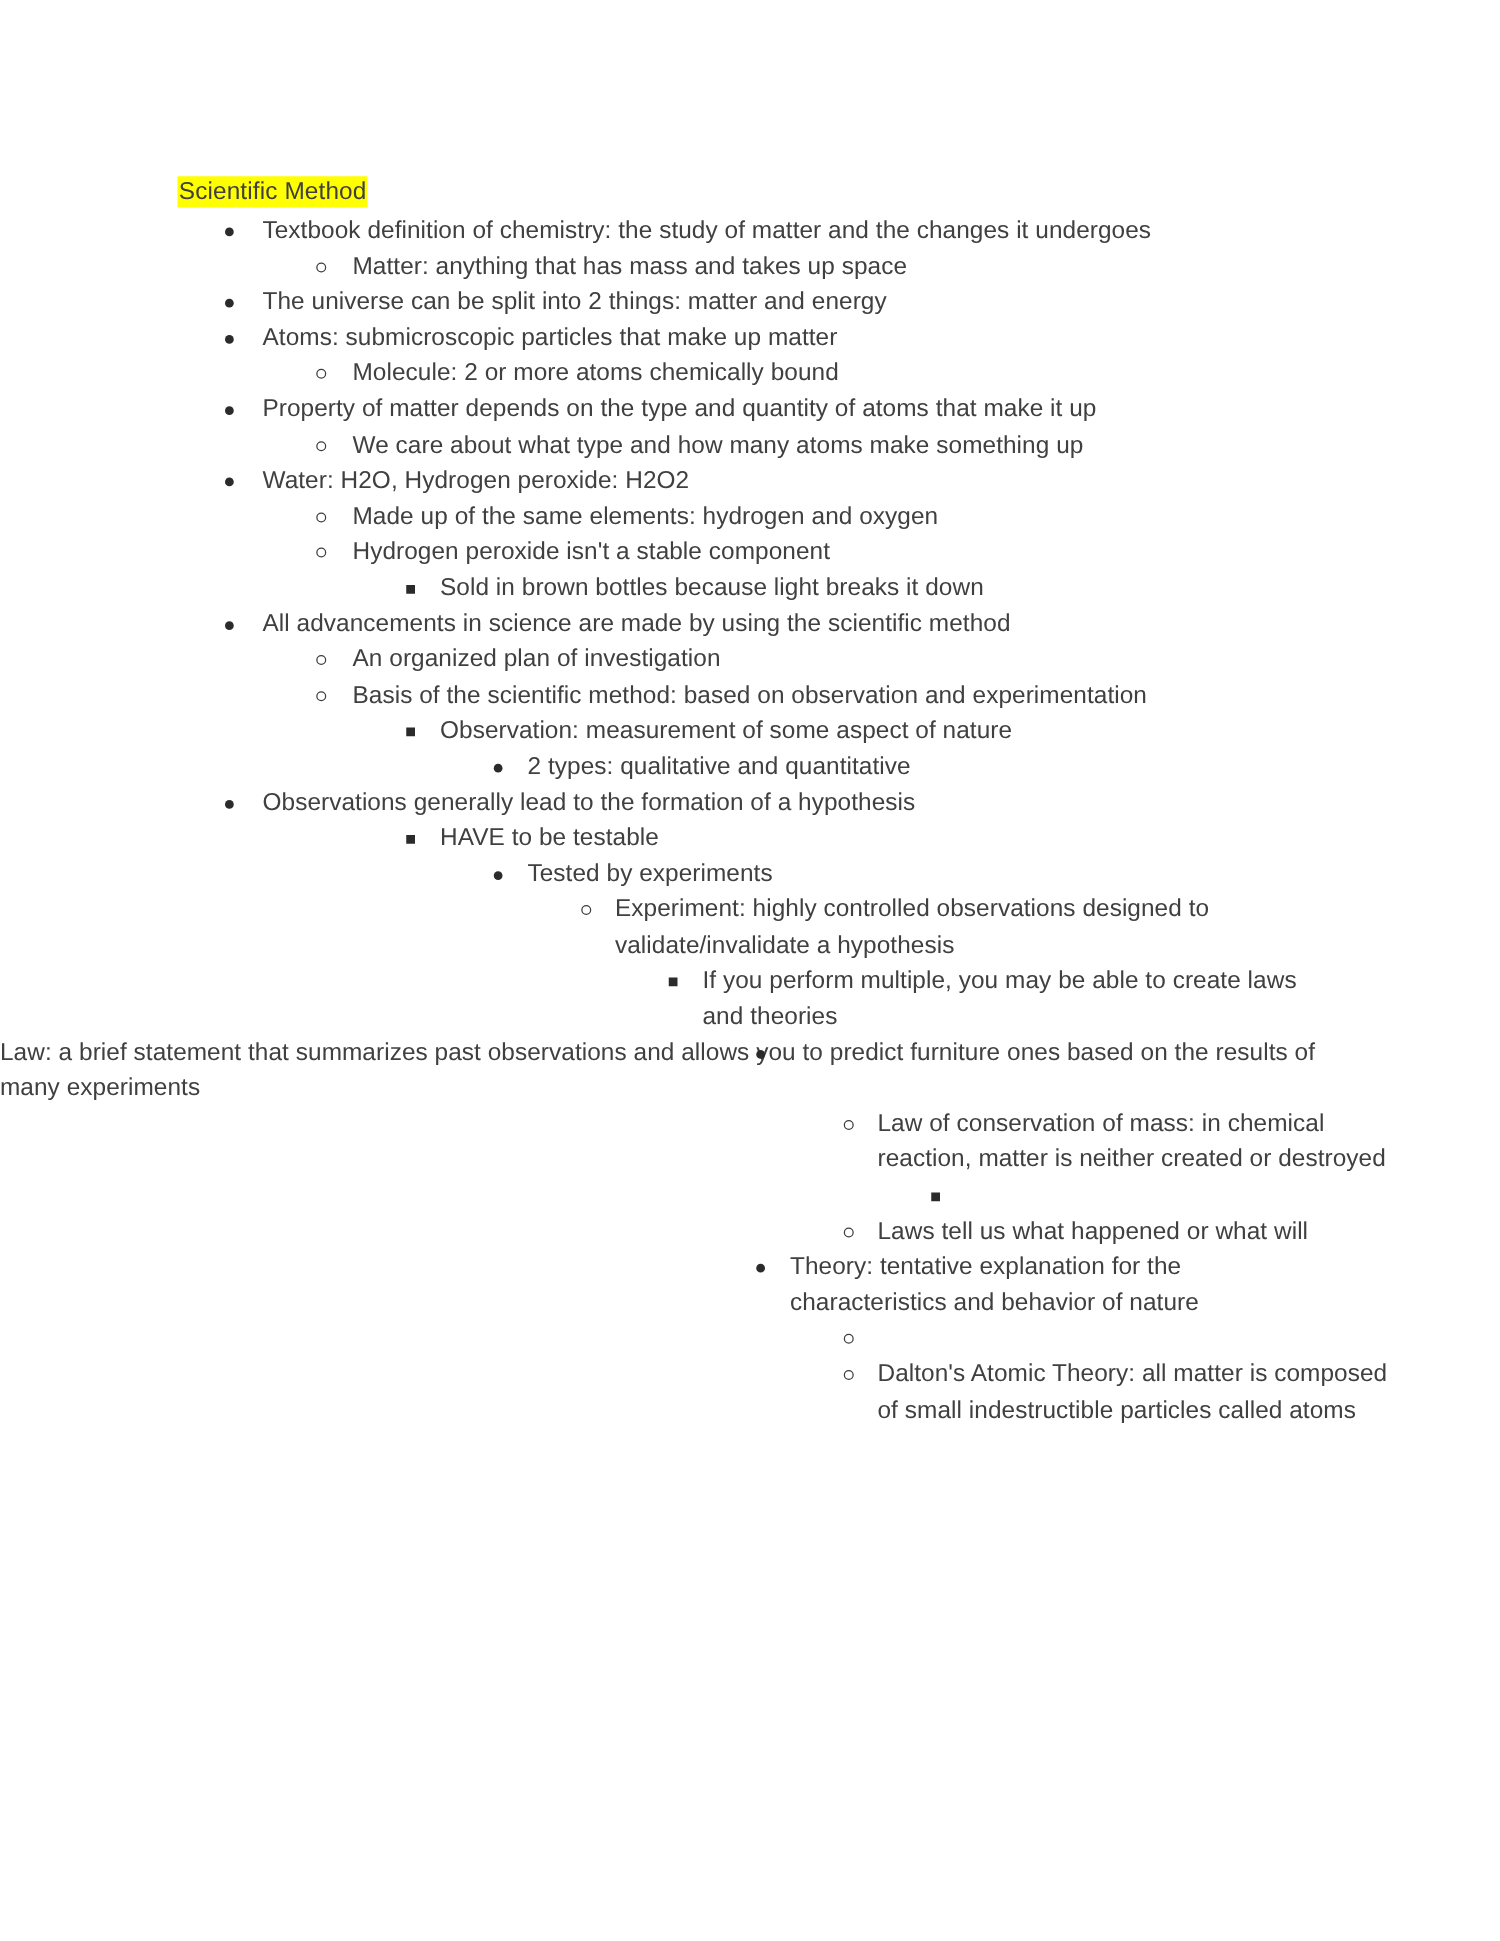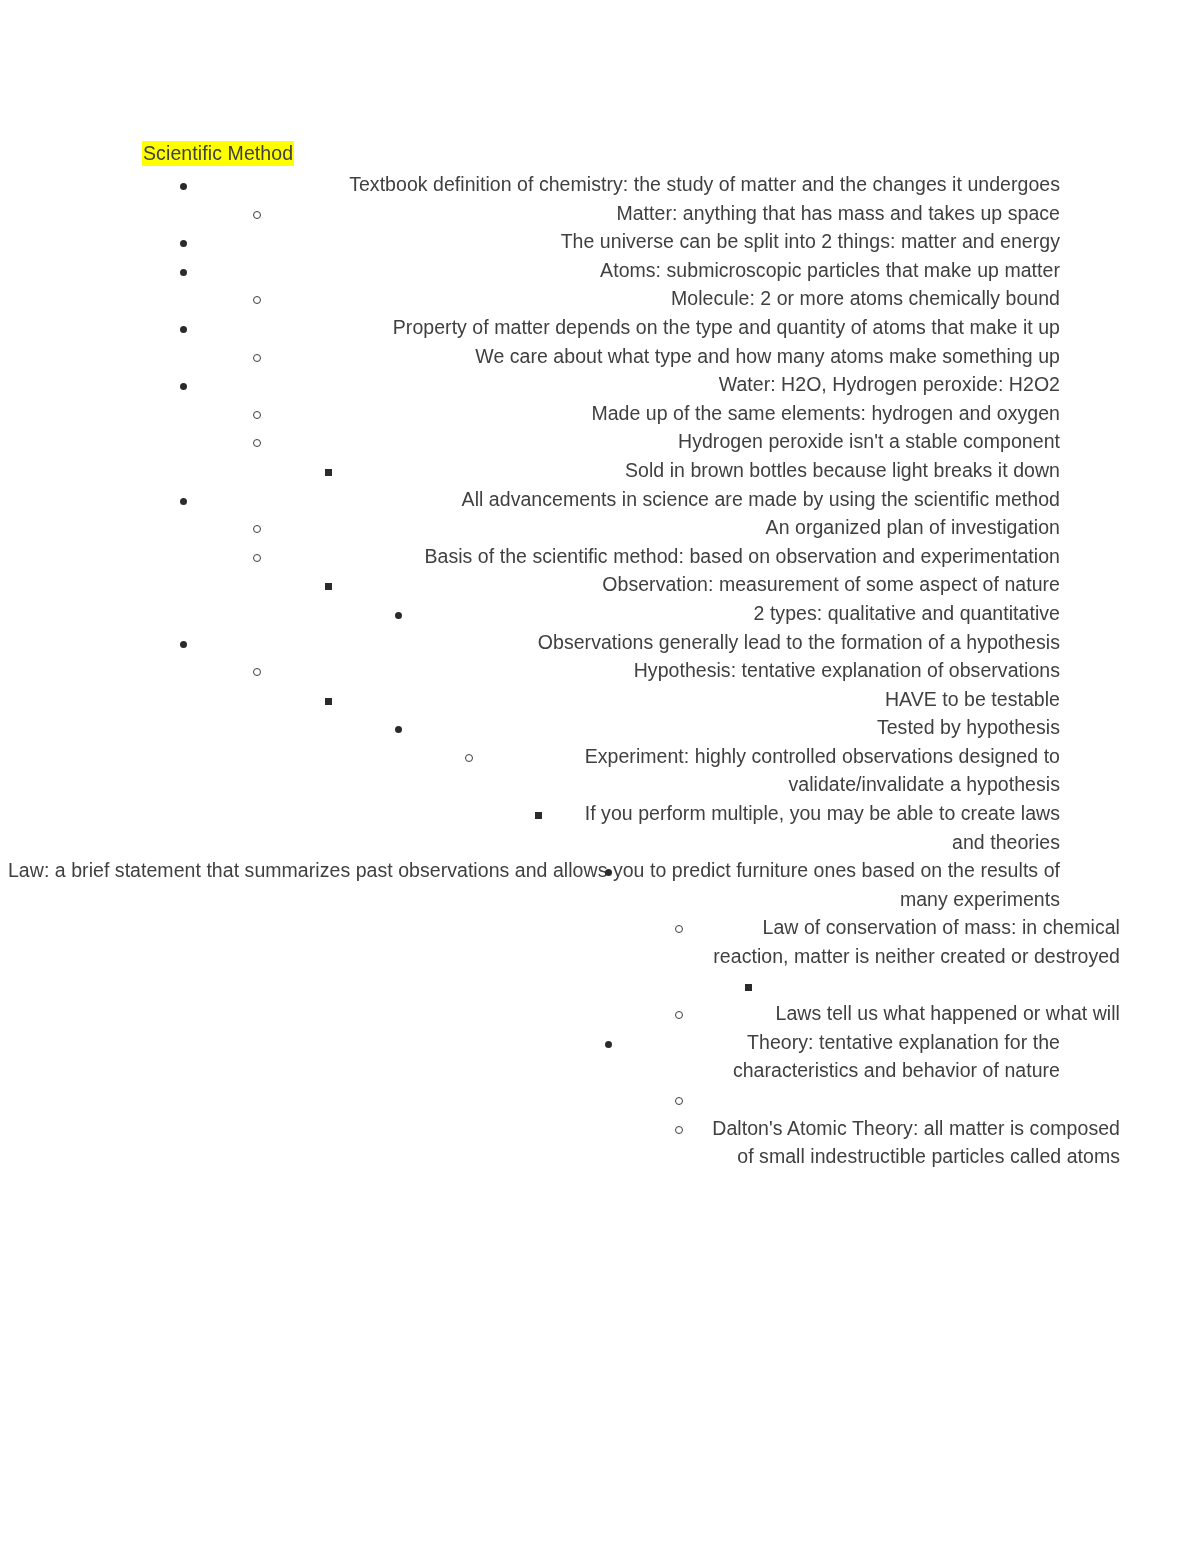--- a/index.html
+++ b/index.html
@@ -53,21 +53,20 @@
   .li .mark {
     position: absolute;
     display: block;
     text-align: left;
     line-height: 28.6px;
     font-size: 19.5px;
     color: #404040;
   }
   .li .txt {
     display: block;
-    text-align: right;
   }
 
   
   .mark.disc-dark::before {
     content: "";
     display: inline-block;
     width: 7px;
     height: 7px;
     border-radius: 50%;
     background: #2b2b2b;
@@ -195,31 +194,27 @@
         <span class="txt">Observation: measurement of some aspect of nature</span>
       </div>
       <div class="li lvl4">
         <span class="mark disc-dark"></span>
         <span class="txt">2 types: qualitative and quantitative</span>
       </div>
       <div class="li lvl1">
         <span class="mark disc-dark"></span>
         <span class="txt">Observations generally lead to the formation of a hypothesis</span>
       </div>
-      <div class="li lvl2">
-        <span class="mark circle-open"></span>
-        <span class="txt">Hypothesis: tentative explanation of observations</span>
-      </div>
       <div class="li lvl3">
         <span class="mark square-fill"></span>
         <span class="txt">HAVE to be testable</span>
       </div>
       <div class="li lvl4">
         <span class="mark disc-dark"></span>
-        <span class="txt">Tested by hypothesis</span>
+        <span class="txt">Tested by experiments</span>
       </div>
       <div class="li lvl5">
         <span class="mark circle-open"></span>
         <span class="txt">Experiment: highly controlled observations designed to validate/invalidate a hypothesis</span>
       </div>
       <div class="li lvl6">
         <span class="mark square-fill"></span>
         <span class="txt">If you perform multiple, you may be able to create laws and theories</span>
       </div>
       <div class="li lvl7">

